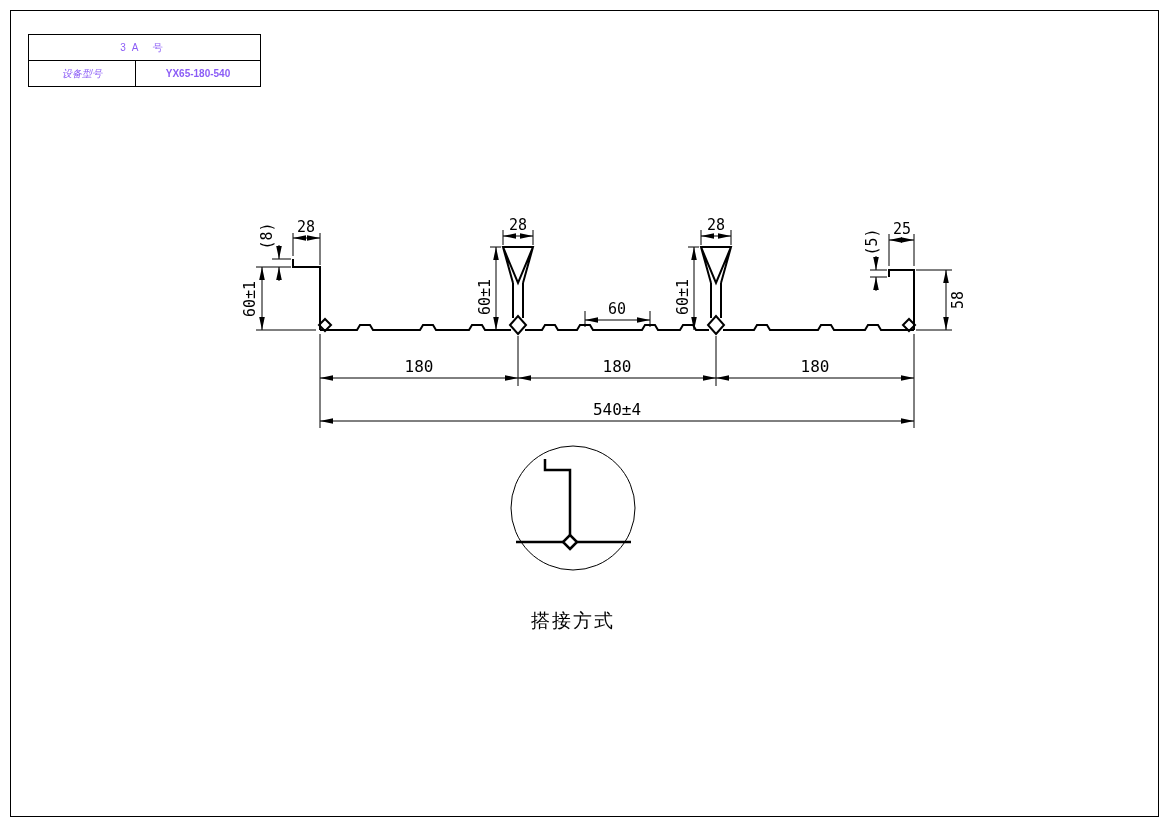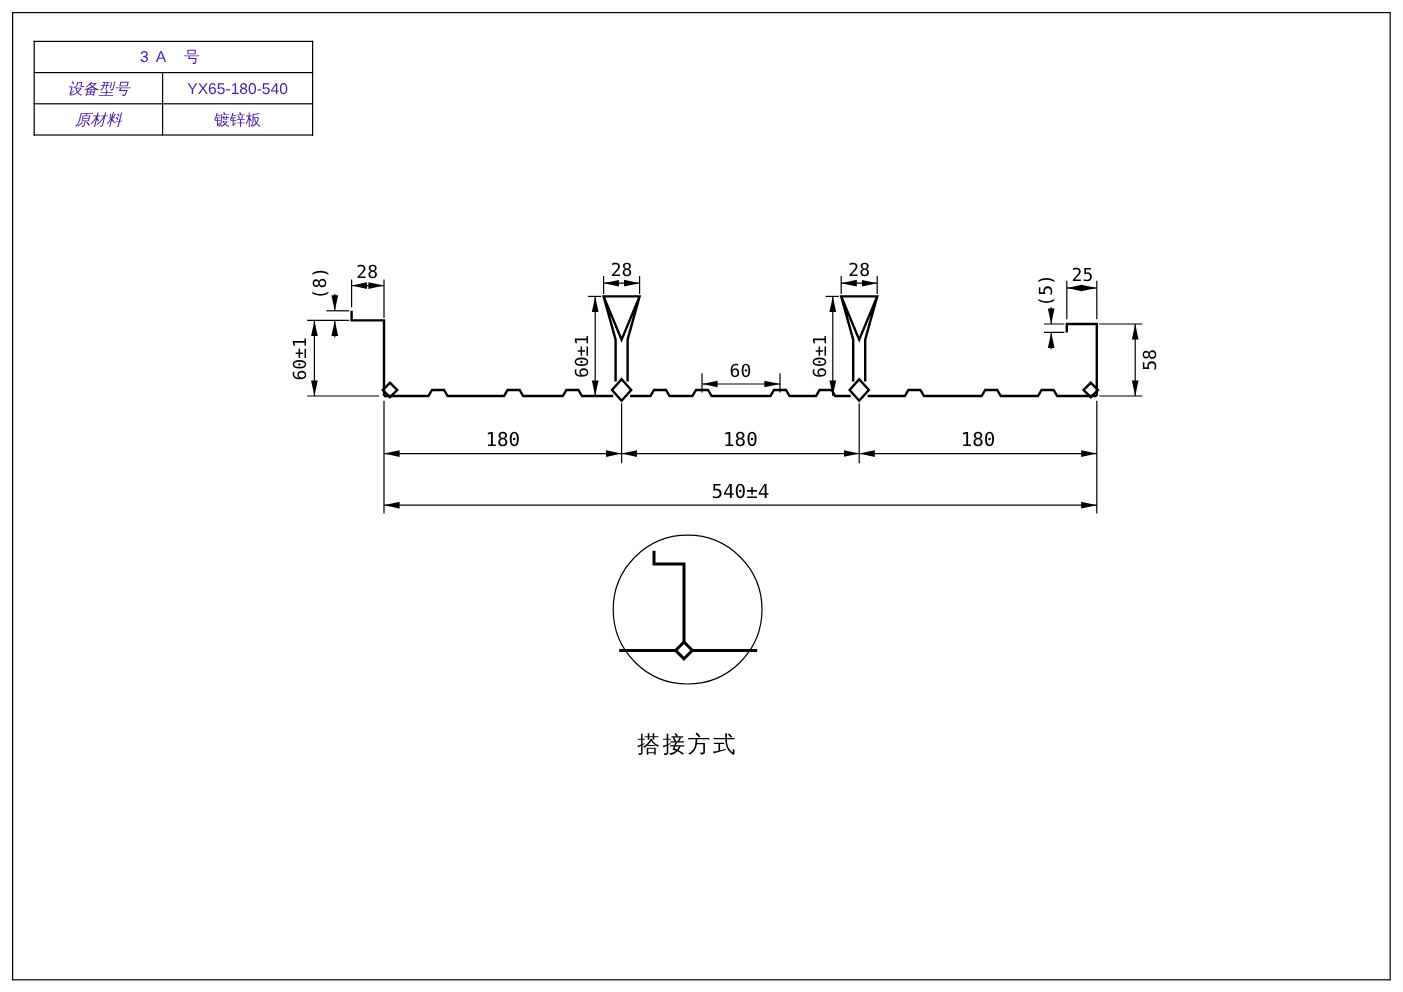--- a/index.html
+++ b/index.html
@@ -18,51 +18,47 @@
     position:absolute;left:28px;top:34px;
     border-collapse:collapse;
     background:#fff;
     z-index:2;
   }
   table.spec td{
     border:1px solid #000;
     padding:0 4px;
     height:25px;
     text-align:center;
-    color:#4c1d95;
-    font-size:13px;
+    color:#8b5cf6;
+    font-size:10px;
     font-family:"Liberation Sans", sans-serif;
   }
   td.t-title{width:216px;height:24px;font-size:14px;letter-spacing:6px;}
   td.t-label{width:98px;font-style:italic;}
   td.t-value{width:116px;}
-  td.t-model{font-weight:normal;font-size:17px;letter-spacing:0px;font-family:"Liberation Sans", sans-serif;}
+  td.t-model{font-weight:bold;font-size:17px;letter-spacing:0px;font-family:"Liberation Sans", sans-serif;}
   svg.drawing{position:absolute;left:0;top:0;z-index:1;}
   .dim-t{font-family:"DejaVu Sans Mono", monospace;font-size:15px;fill:#000;}
   .dim-t-big{font-family:"DejaVu Sans Mono", monospace;font-size:16px;fill:#000;}
   .caption-t{font-family:"DejaVu Sans", sans-serif;font-size:19px;fill:#000;letter-spacing:2px;}
 </style>
 </head>
 <body>
 
 <div class="page">
   <div class="frame"></div>
 
   <table class="spec">
     <tbody>
       <tr>
         <td colspan="2" class="t-title">3A 号</td>
       </tr>
       <tr>
         <td class="t-label">设备型号</td>
         <td class="t-value t-model">YX65-180-540</td>
-      </tr>
-      <tr>
-        <td class="t-label">原材料</td>
-        <td class="t-value">镀锌板</td>
       </tr>
     </tbody>
   </table>
 
   <svg class="drawing" width="1169" height="827" viewBox="0 0 1169 827">
     <defs>
       <marker id="arr" markerUnits="userSpaceOnUse" markerWidth="14" markerHeight="8" refX="13" refY="4" orient="auto-start-reverse">
         <path d="M0,1.2 L13,4 L0,6.8 Z" fill="#000"></path>
       </marker>
     </defs>

